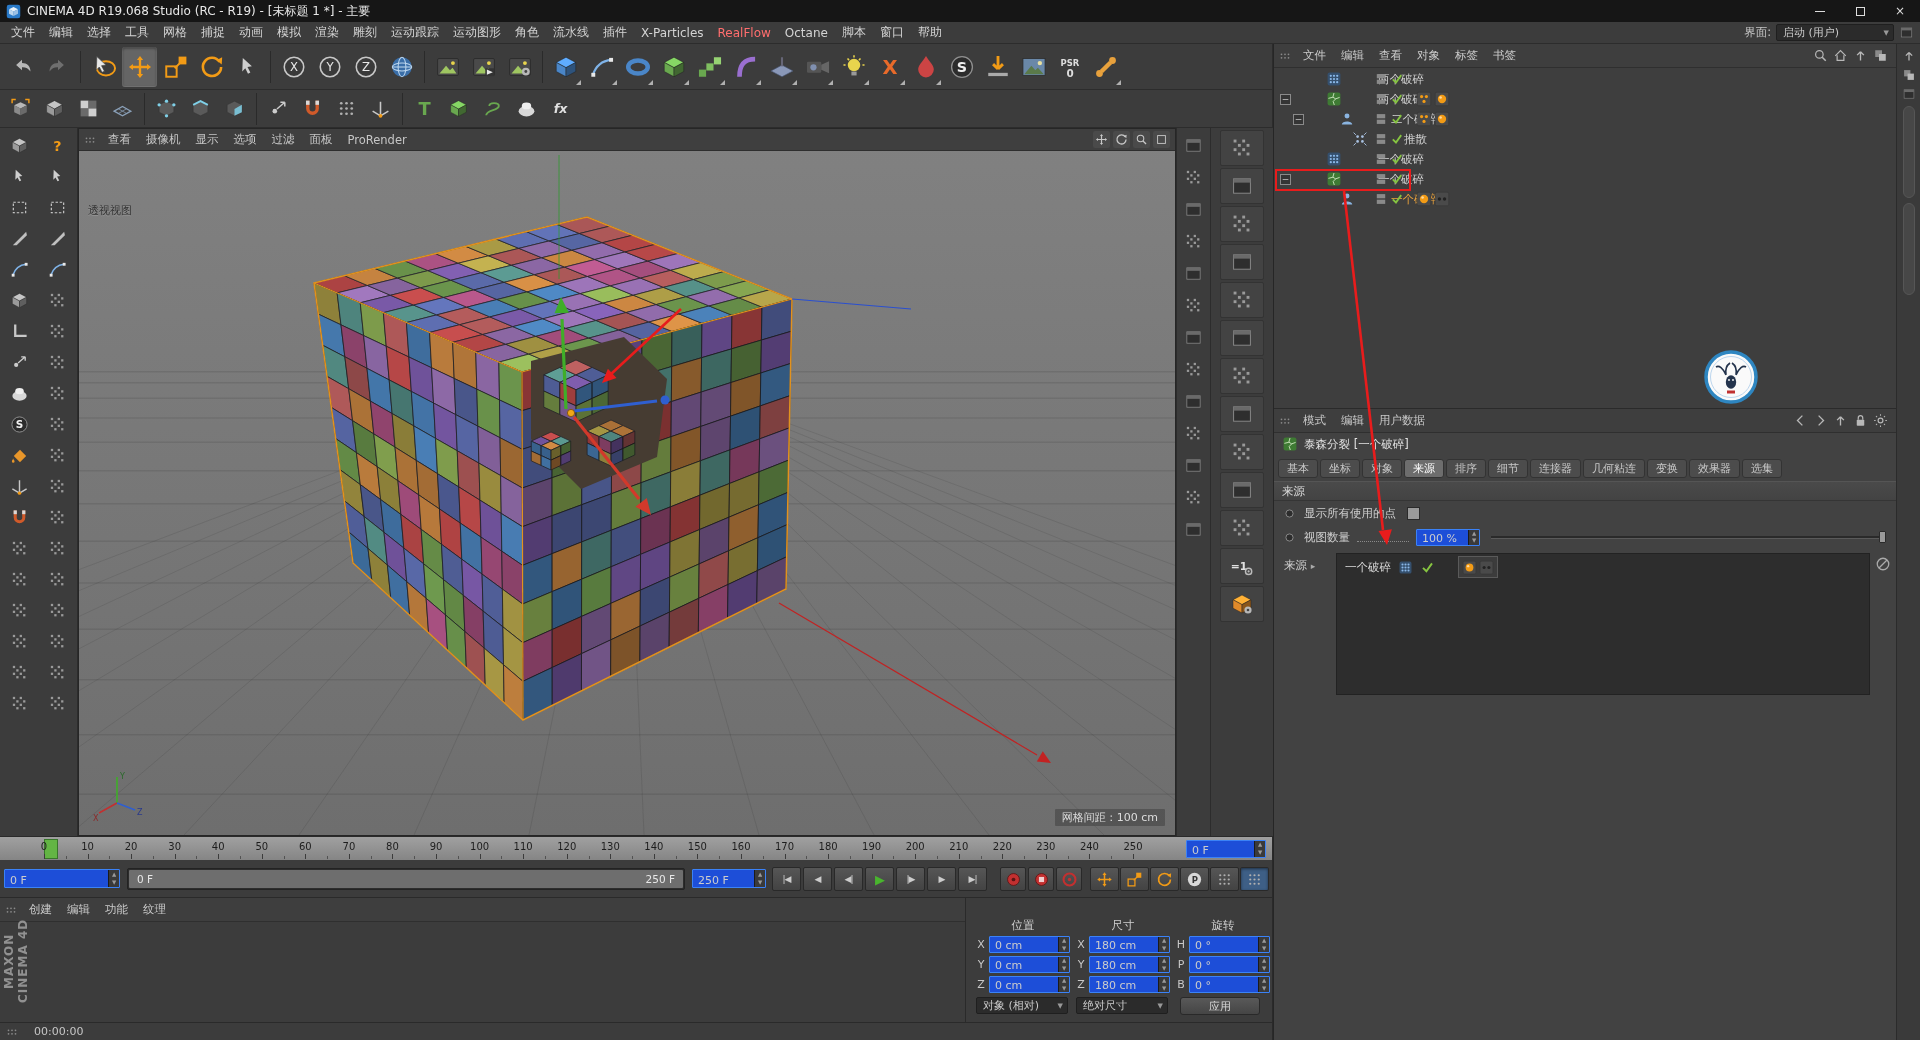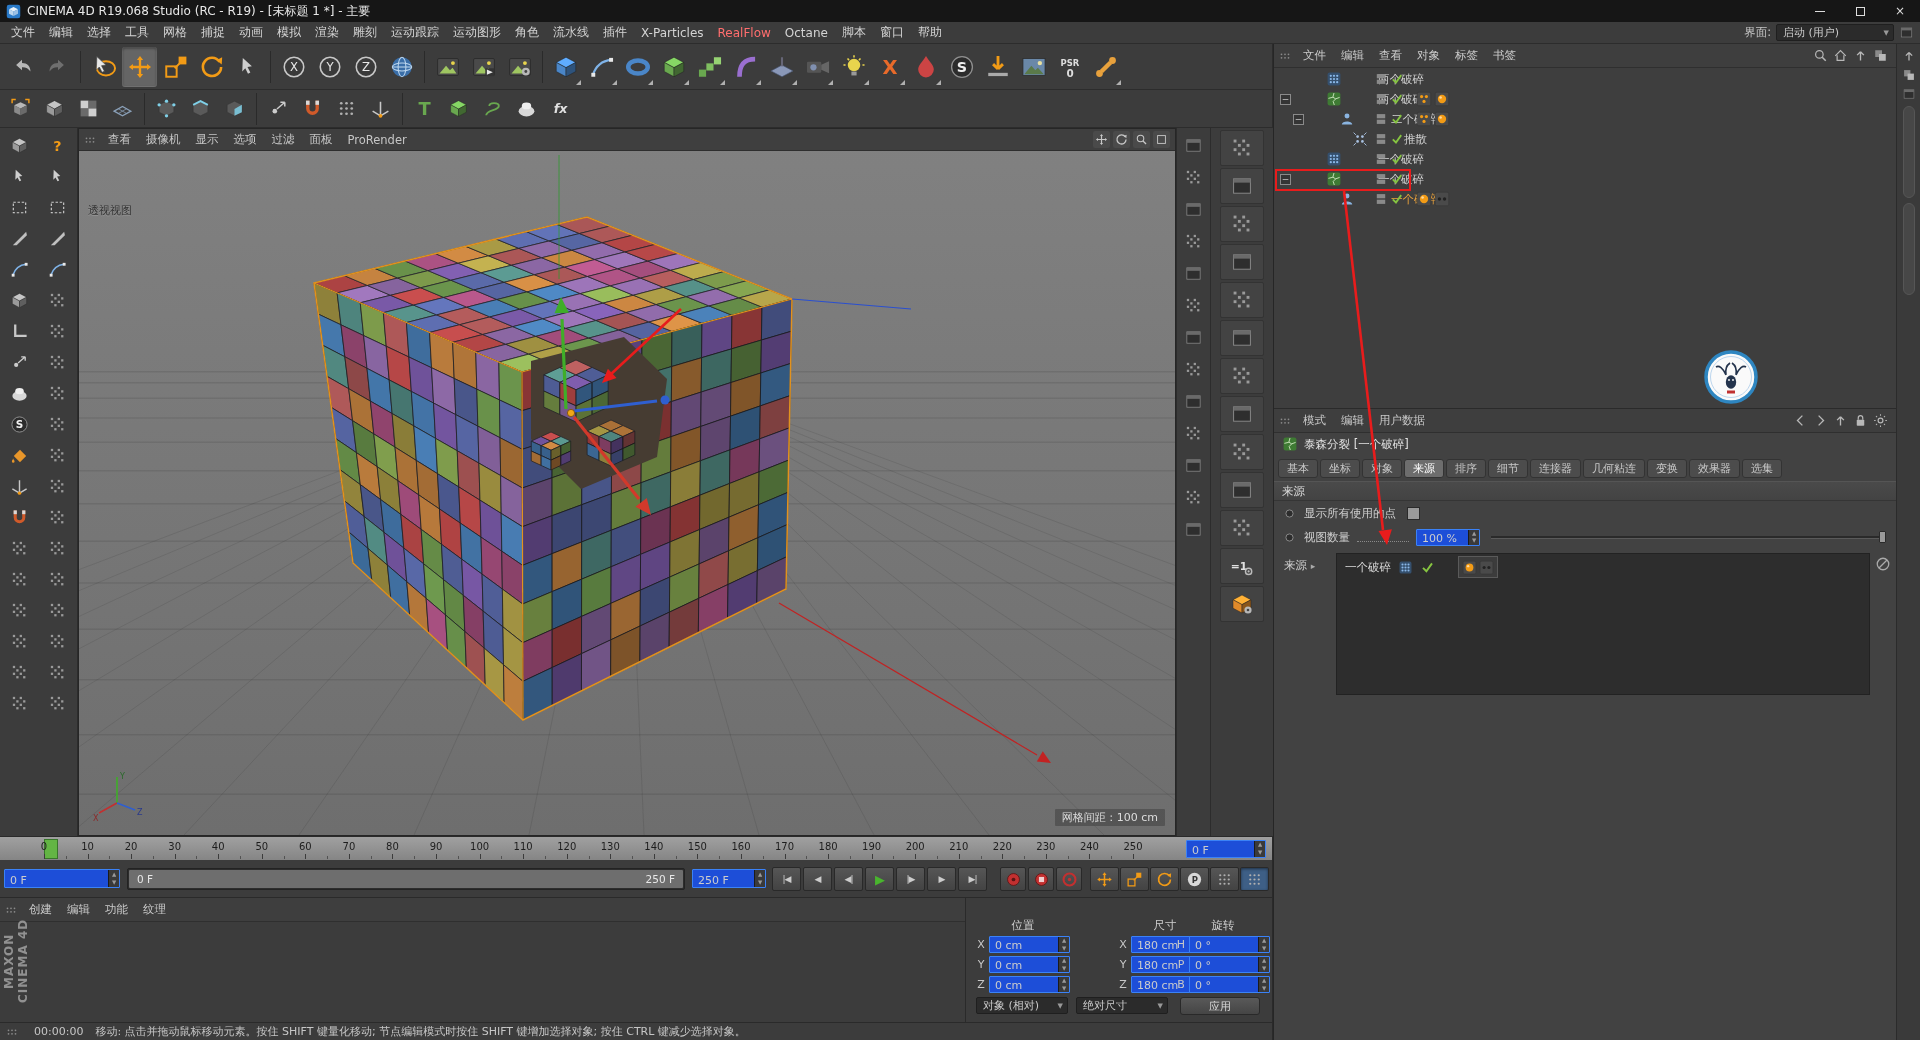--- a/index.html
+++ b/index.html
@@ -2202,21 +2202,21 @@
         <span class="axl">Z</span>
         <span class="fld">
           <span class="val">0 cm</span>
           <span class="step">
             <i>▲</i>
             <i>▼</i>
           </span>
         </span>
       </div>
     </div>
-    <div class="cgroup" style="left: 110px; margin-left: 42px;">
+    <div class="cgroup" style="left: 110px;">
       <div class="cg-title">尺寸</div>
       <div class="crow">
         <span class="axl">X</span>
         <span class="fld">
           <span class="val">180 cm</span>
           <span class="step">
             <i>▲</i>
             <i>▼</i>
           </span>
         </span>
@@ -2291,21 +2291,20 @@
       <svg viewBox="0 0 16 12">
         <circle cx="4" cy="4" r="1" fill="#8a8a8a"></circle>
         <circle cx="4" cy="8" r="1" fill="#8a8a8a"></circle>
         <circle cx="8" cy="4" r="1" fill="#8a8a8a"></circle>
         <circle cx="8" cy="8" r="1" fill="#8a8a8a"></circle>
         <circle cx="12" cy="4" r="1" fill="#8a8a8a"></circle>
         <circle cx="12" cy="8" r="1" fill="#8a8a8a"></circle>
       </svg>
     </span>
   <span>00:00:00</span>
-  <span>移动: 点击并拖动鼠标移动元素。按住 SHIFT 键量化移动; 节点编辑模式时按住 SHIFT 键增加选择对象; 按住 CTRL 键减少选择对象。</span>
 </div>
 
 <svg id="overlay" width="1920" height="1040">
     <g>
       <rect x="1276" y="170" width="134" height="20" fill="none" stroke="#e81c1c" stroke-width="2"></rect>
     </g>
     <g>
       <line x1="1344" y1="191" x2="1383" y2="530" stroke="#e81c1c" stroke-width="2.6"></line>
       <polygon points="1387,545 1378.4905136881414,530.9233831227709 1391.8920081960907,529.2955179706753" fill="#e81c1c"></polygon>
     </g>

